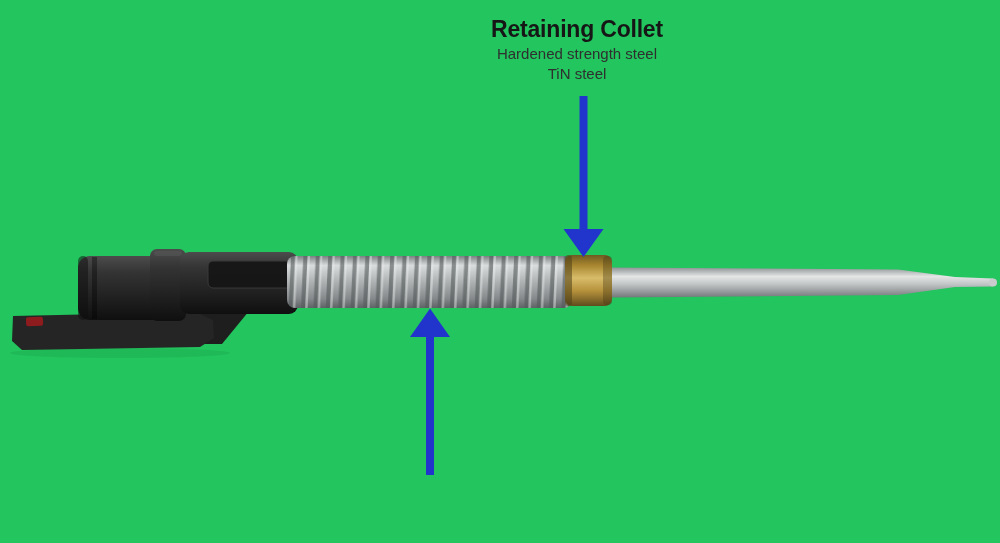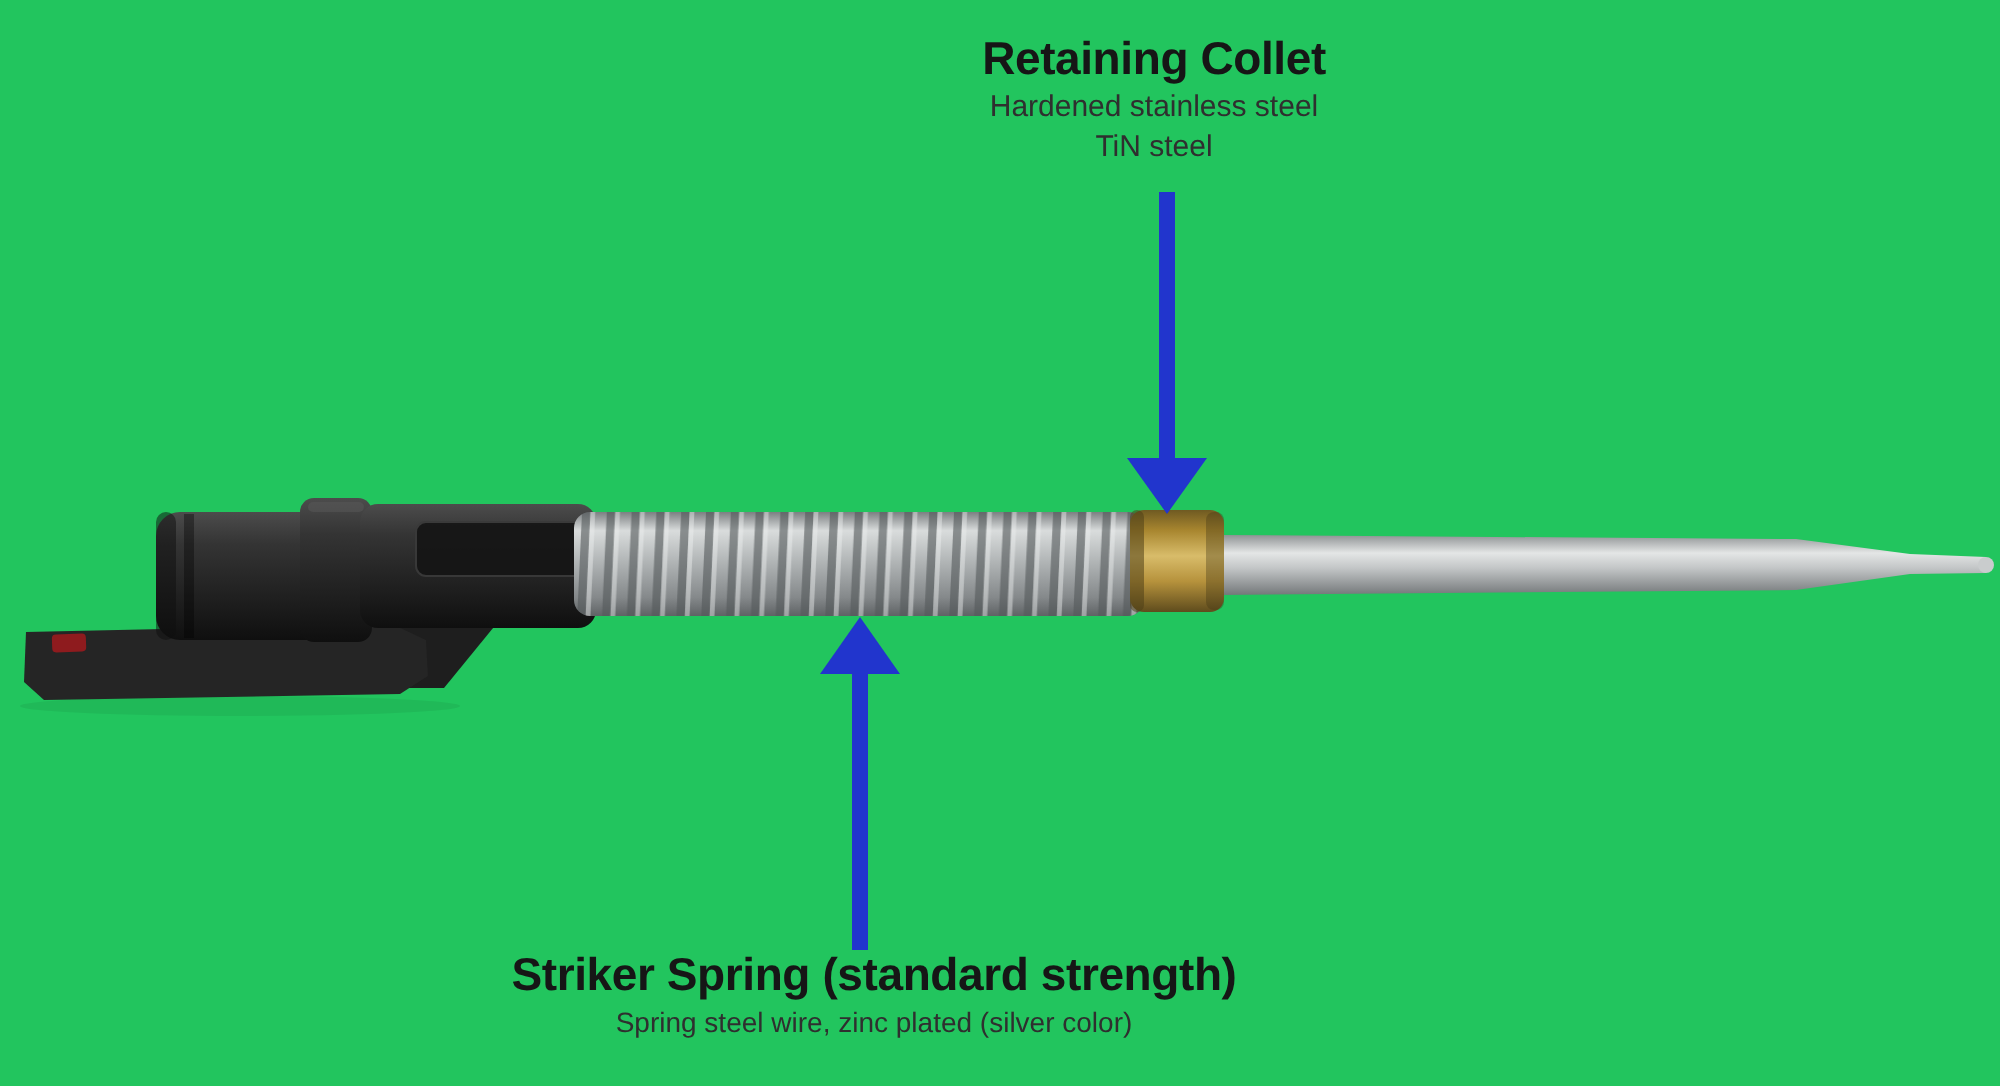--- a/index.html
+++ b/index.html
@@ -115,22 +115,18 @@
       <polygon points="563.5,229 603.5,229 583.5,257" fill="#2135cd"></polygon>
     </g>
     <g>
       <polygon points="410,337 450,337 430,308.5" fill="#2135cd"></polygon>
       <rect x="426" y="336" width="8" height="139" fill="#2135cd"></rect>
     </g>
   </svg>
 
   <div class="callout callout-top">
     <div class="callout-title">Retaining Collet</div>
-    <div class="callout-sub">Hardened stainless steel</div>
+    <div class="callout-sub">Hardened strength steel</div>
     <div class="callout-sub">TiN steel</div>
   </div>
 
-  <div class="callout callout-bottom">
-    <div class="callout-title">Striker Spring (standard strength)</div>
-    <div class="callout-sub">Spring steel wire, zinc plated (silver color)</div>
-  </div>
 
 </div>
 
 </body></html>

